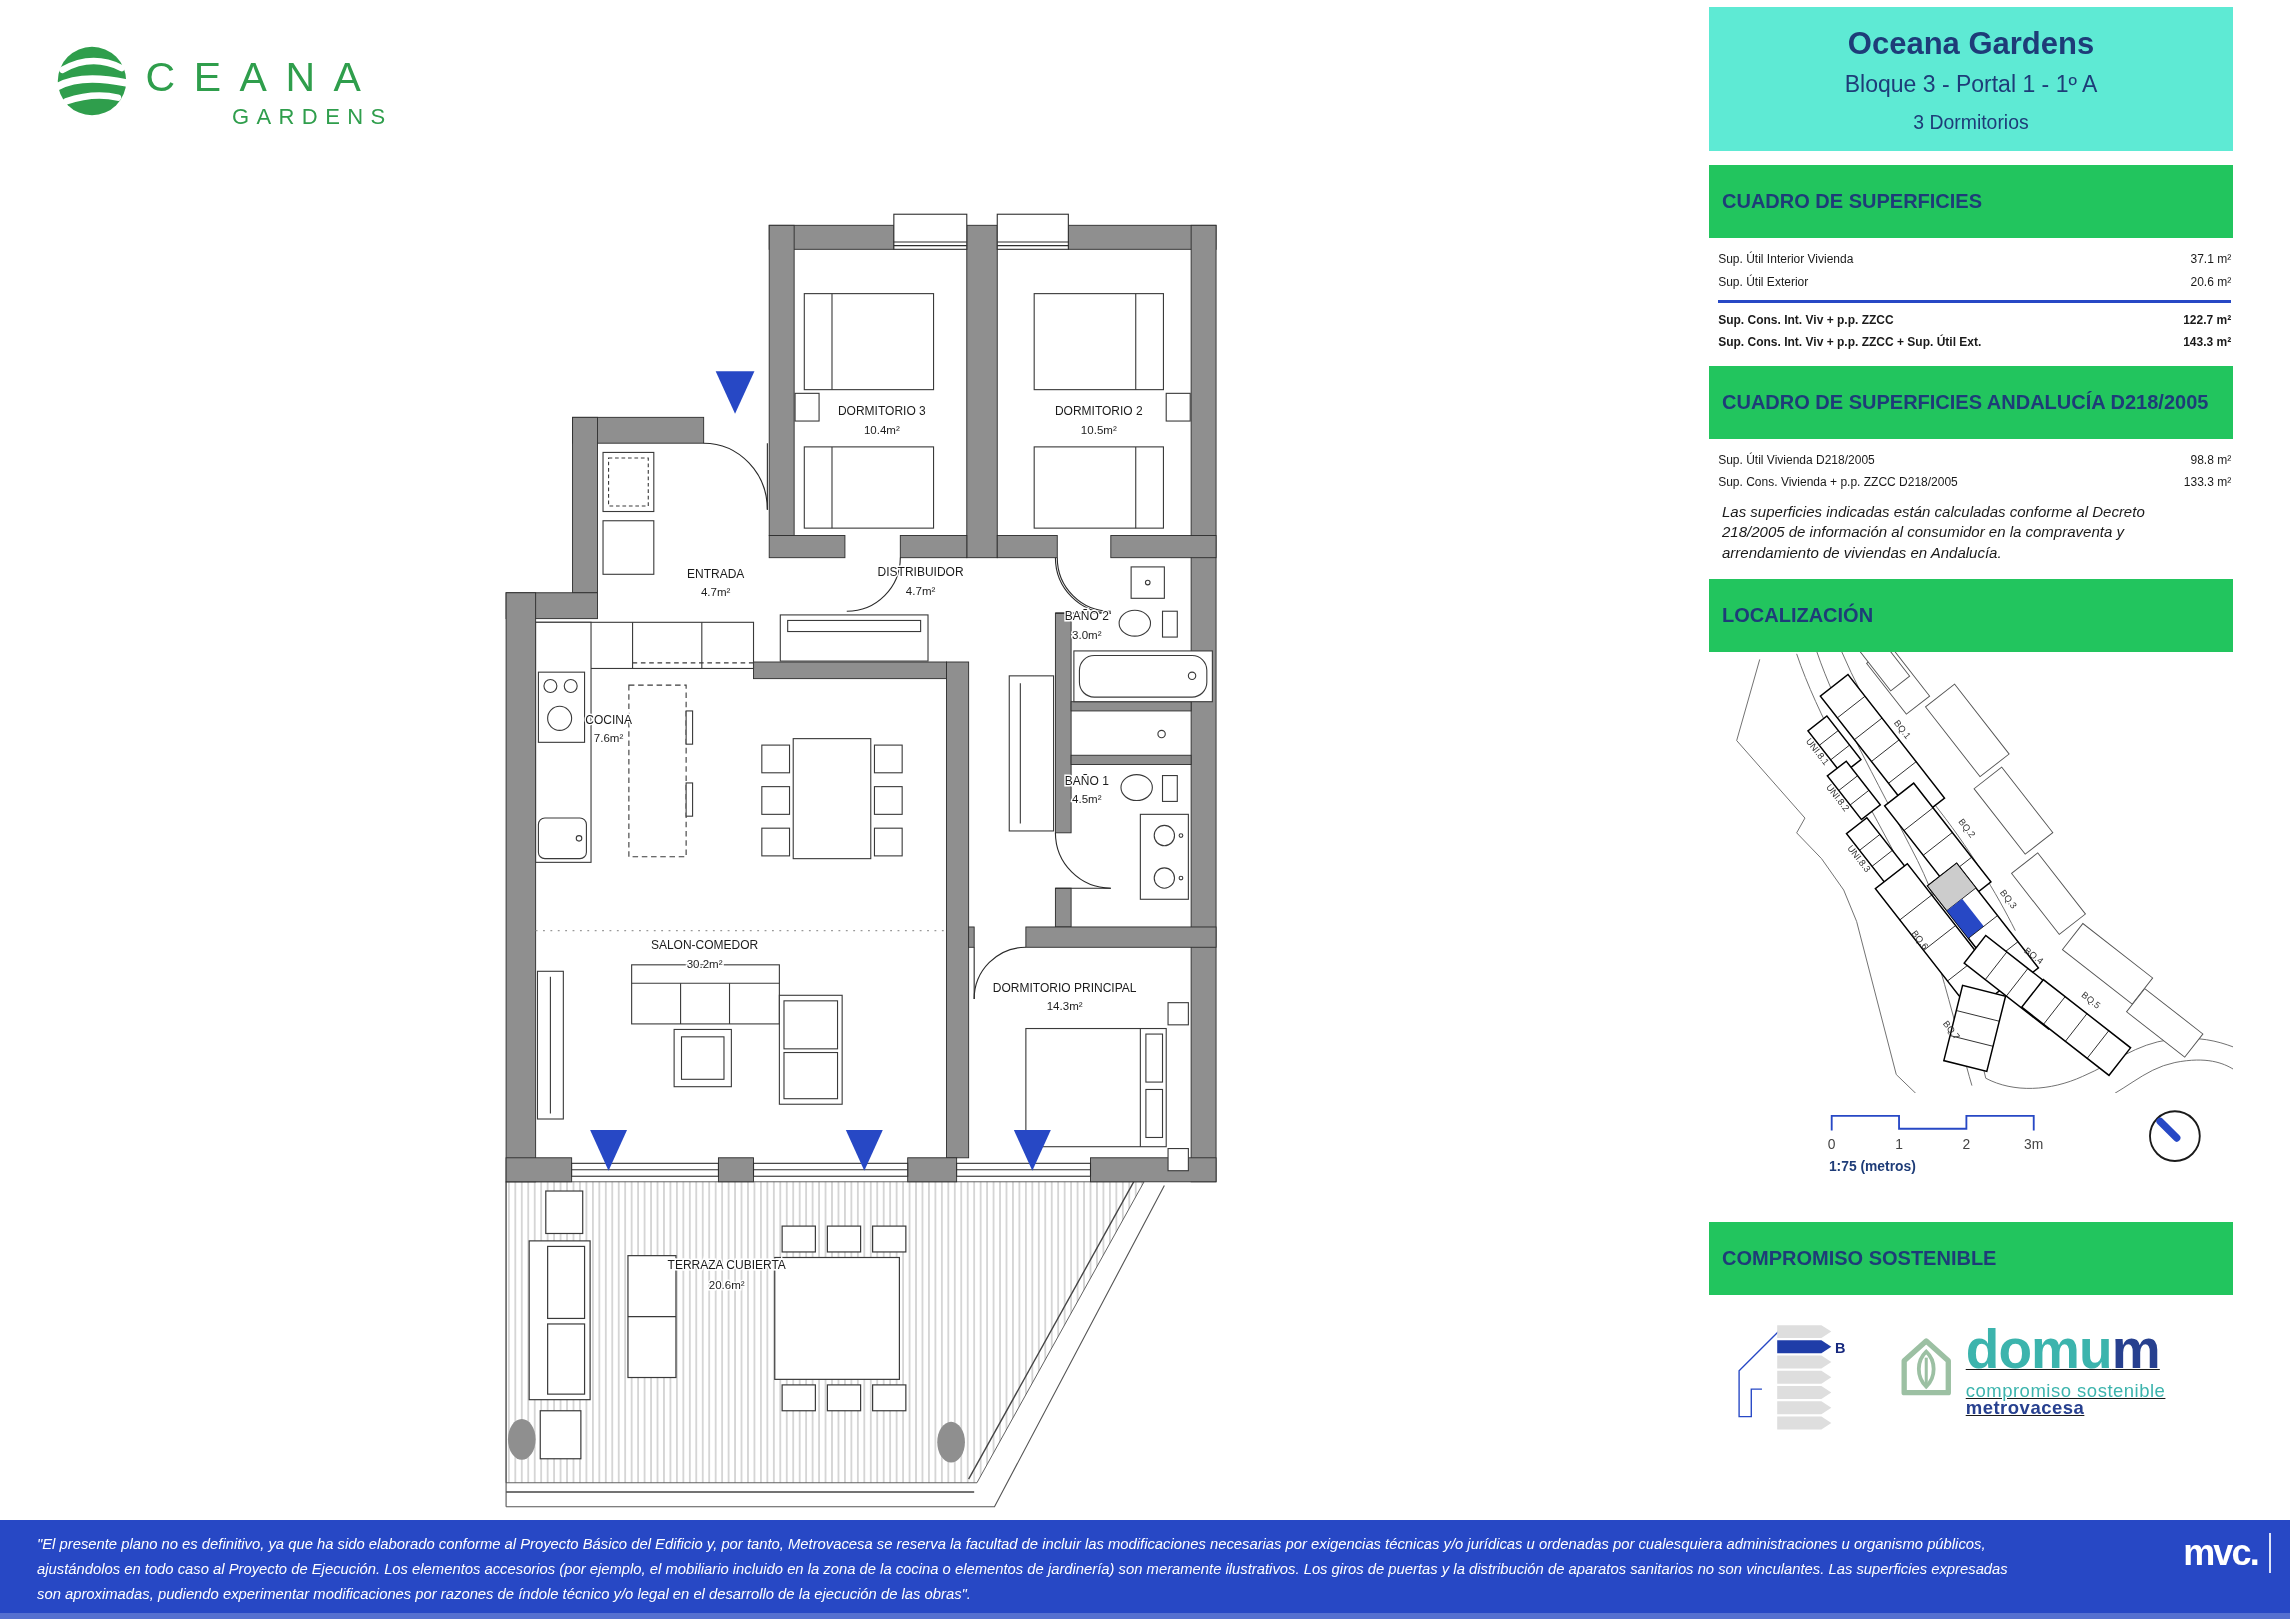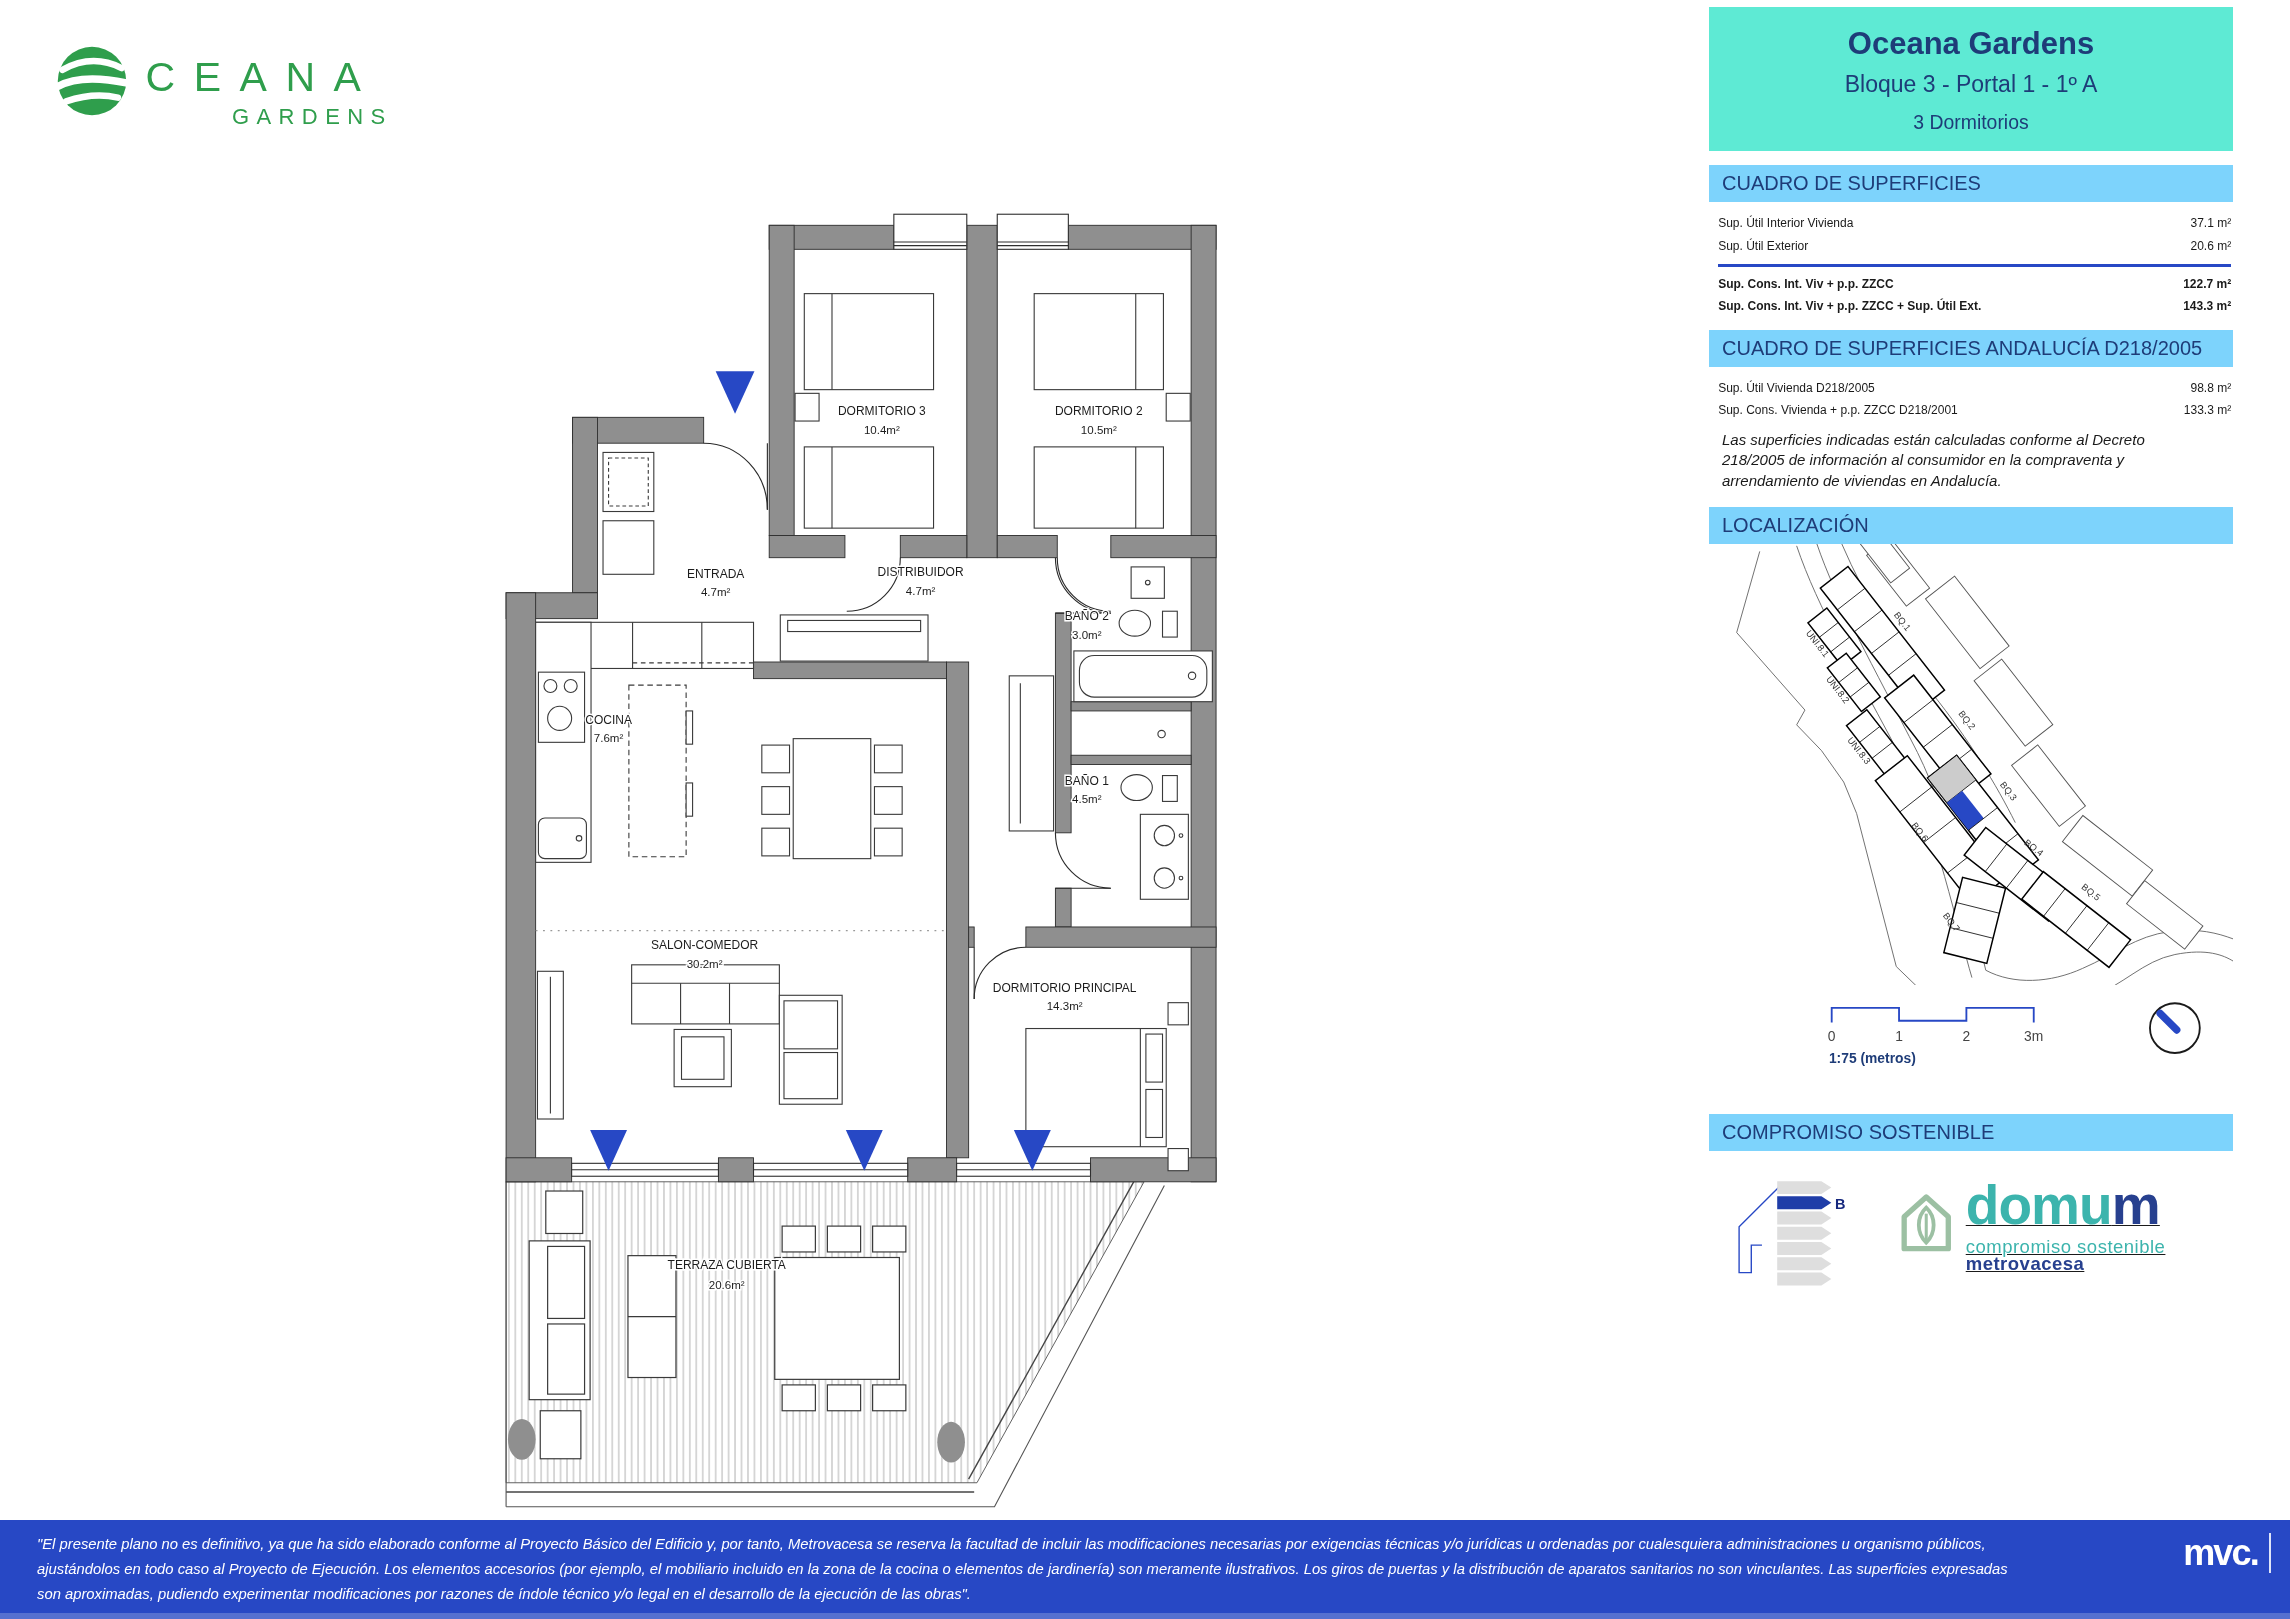--- a/index.html
+++ b/index.html
@@ -10,21 +10,21 @@
   #brand{left:55px;top:44px;display:flex;align-items:flex-start;}
   #brand .word{font-size:41px;letter-spacing:18.5px;color:#2f9e4c;font-weight:400;margin-left:16.6px;margin-top:13px;line-height:1;}
   #brand .sub{font-size:22px;font-weight:normal;letter-spacing:7.4px;color:#2f9e4c;margin-left:103px;margin-top:5.5px;}
 
   
   #panel{left:1709px;top:7.4px;width:524px;color:#1a1a1a;}
   .hero{background:#5eead4;text-align:center;padding:18.5px 9.2px 16.6px;}
   .hero .t{font-size:31px;font-weight:bold;color:#1e3c78;}
   .hero .s{font-size:23px;color:#1e3c78;margin-top:9.2px;}
   .hero .d{font-size:19.4px;color:#1e3c78;margin-top:13px;}
-  .bar{background:#7dd3fc;color:#1e3c78;font-weight:normal;font-size:20px;padding:7px 13px;margin-top:14.8px;}
+  .bar{background:#22c55e;color:#1e3c78;font-weight:bold;font-size:20px;padding:25px 13px;margin-top:14.8px;}
   .rows{padding:7.4px 1.8px 0 9.2px;}
   .row{display:flex;justify-content:space-between;font-size:12px;padding:6.5px 0 1.8px;}
   .row .v{white-space:nowrap;}
   .divider{border-bottom:3.7px solid #2748c5;margin:9.2px 0 3.7px;}
   .row.b{font-weight:bold;}
   .note{font-style:italic;font-size:15px;line-height:1.38;padding:11px 18.5px 0 13px;width:471px;}
   .scalewrap{margin-top:5.5px;}
   #sostenible-row{display:flex;align-items:flex-start;gap:33px;margin:14.8px 0 0 24px;}
   .domum{display:flex;align-items:flex-start;gap:5.5px;margin-top:14.8px;}
   .domum .words{line-height:0.9;text-decoration:underline;}
@@ -300,21 +300,21 @@
     </div>
   </div>
 
   <div class="bar">CUADRO DE SUPERFICIES ANDALUCÍA D218/2005</div>
   <div class="rows">
     <div class="row">
       <span>Sup. Útil Vivienda D218/2005</span>
       <span class="v">98.8 m²</span>
     </div>
     <div class="row">
-      <span>Sup. Cons. Vivienda + p.p. ZZCC D218/2001</span>
+      <span>Sup. Cons. Vivienda + p.p. ZZCC D218/2005</span>
       <span class="v">133.3 m²</span>
     </div>
   </div>
   <div class="note">Las superficies indicadas están calculadas conforme al Decreto 218/2005 de información al consumidor en la compraventa y arrendamiento de viviendas en Andalucía.</div>
 
   <div class="bar">LOCALIZACIÓN</div>
 
   
   <svg width="524" height="441" viewBox="0 0 568 478">
     <g fill="none" stroke="#666" stroke-width="1">

